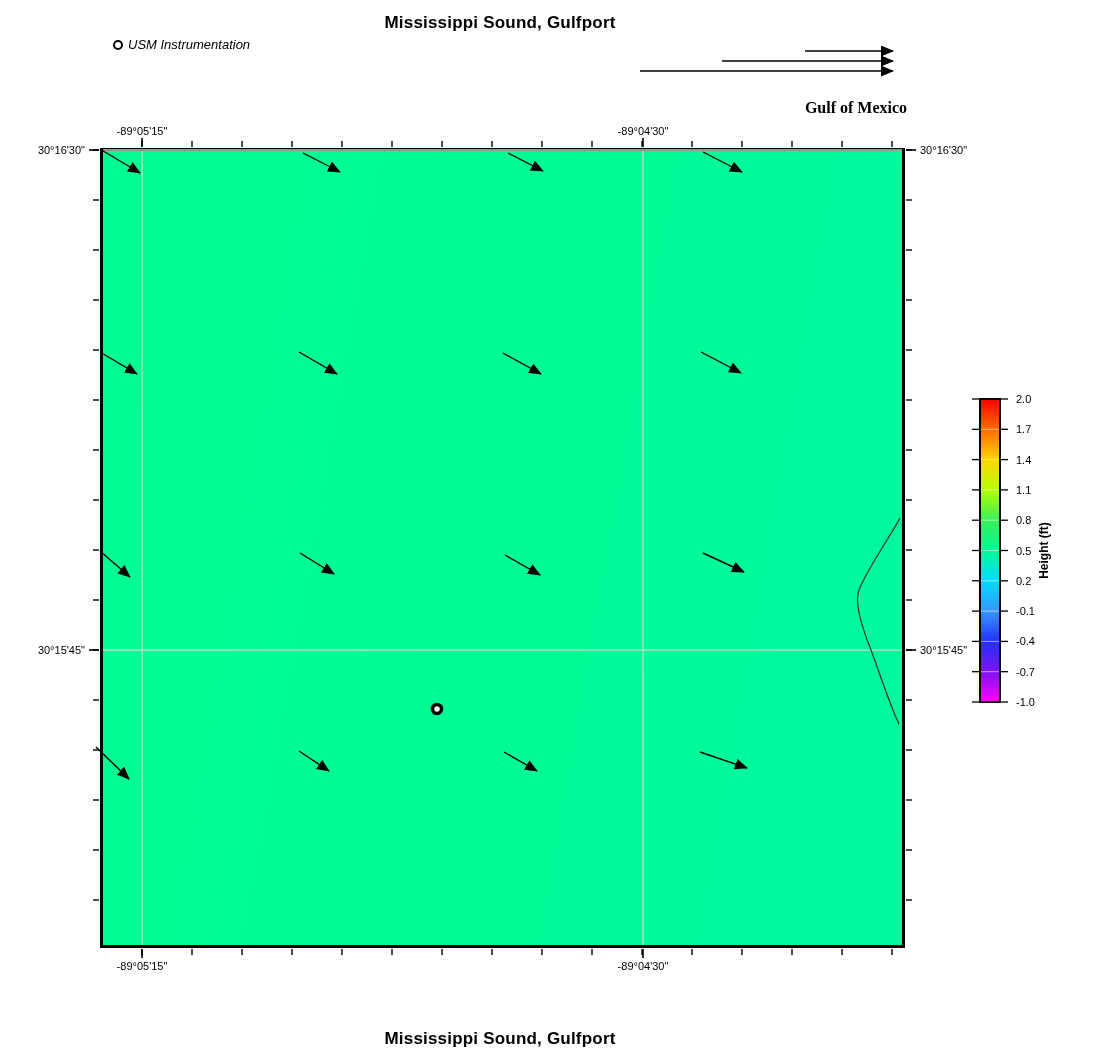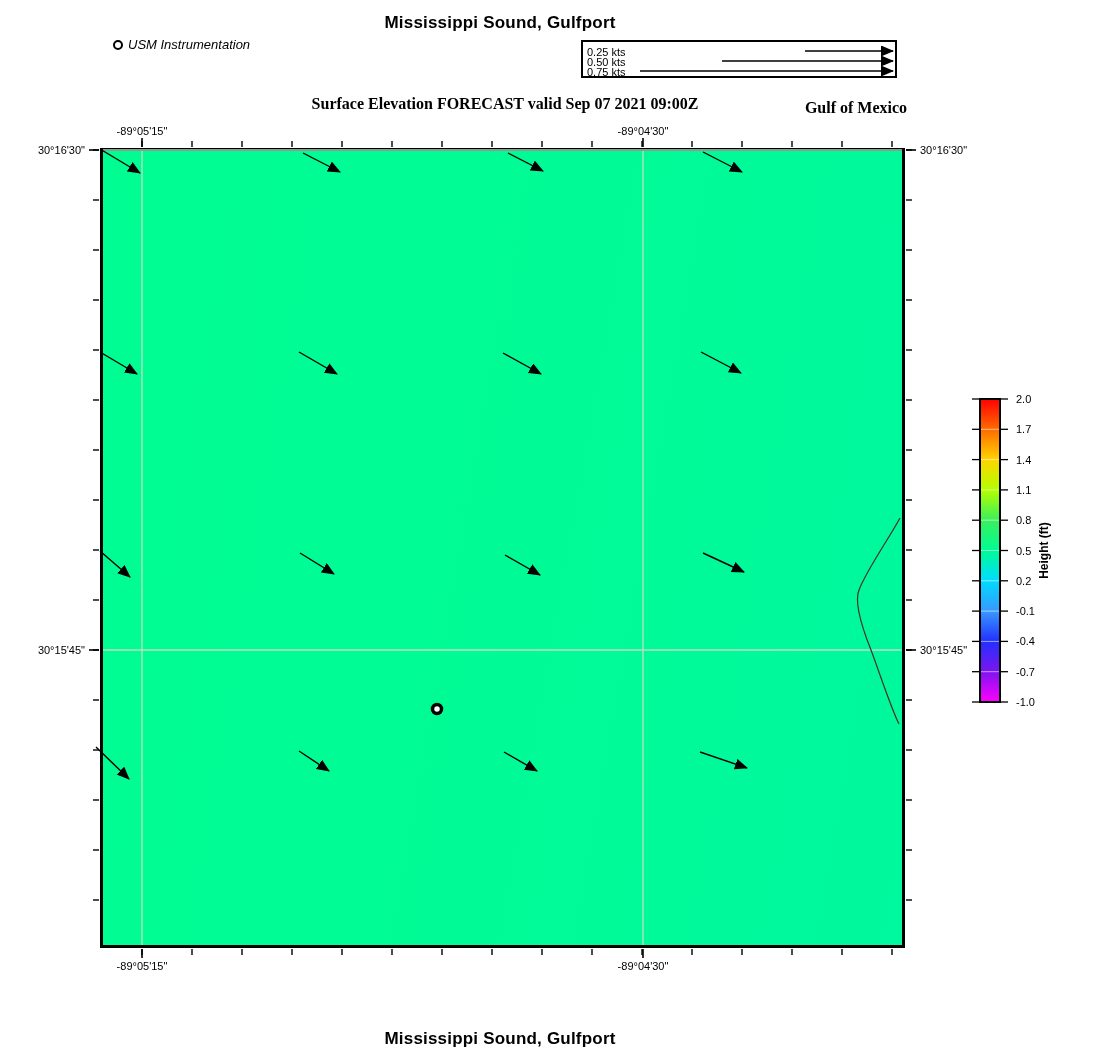--- a/index.html
+++ b/index.html
@@ -44,27 +44,21 @@
 
 <div class="canvas">
 
   <div class="top-title">Mississippi Sound, Gulfport</div>
 
   <div class="legend">
     <span class="ring"></span>
     <span class="legend-label">USM Instrumentation</span>
   </div>
 
-  <div class="vel-box">
-    <div class="vel-label" style="top:5px">0.25 kts</div>
-    <div class="vel-label" style="top:15px">0.50 kts</div>
-    <div class="vel-label" style="top:25px">0.75 kts</div>
-  </div>
-
-  <div class="subtitle">Surface Elevation FORECAST valid Sep 07 2021 09:00Z</div>
+
   <div class="region-label">Gulf of Mexico</div>
 
   <div class="map"></div>
 
   <svg id="overlay" viewBox="0 0 1100 1050" xmlns="http://www.w3.org/2000/svg">
       <defs>
         <marker id="ah" markerUnits="userSpaceOnUse" markerWidth="15" markerHeight="12" refX="12" refY="5.5" orient="auto">
           <path d="M0,0 L13,5.5 L0,11 Z" fill="#000"></path>
         </marker>
         <linearGradient id="cbgrad" x1="0" y1="0" x2="0" y2="1">

